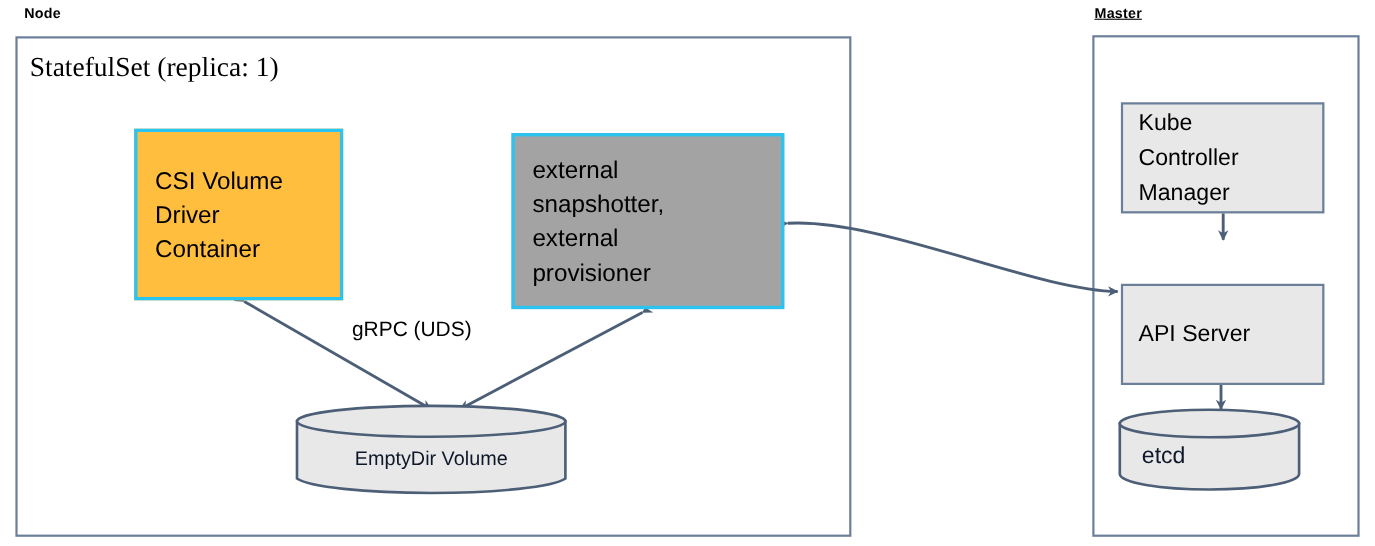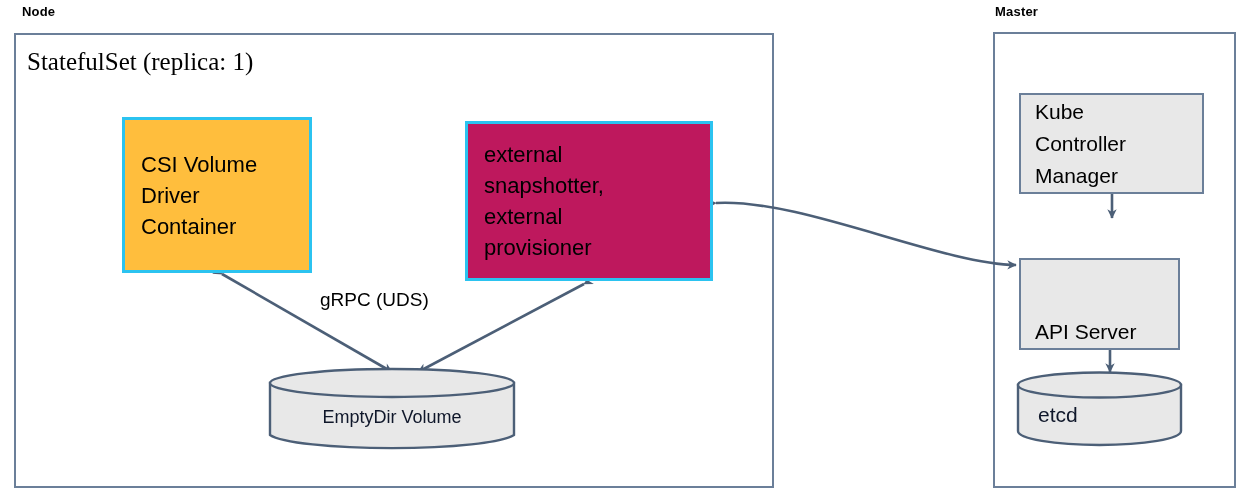--- a/index.html
+++ b/index.html
@@ -47,21 +47,21 @@
     line-height: 31px;
     color: #000000;
     padding-left: 16px;
     white-space: pre-line;
   }
   .box-orange {
     background: #FFBE3D;
     border: 3px solid #2BC3F0;
   }
   .box-green {
-    background: #be185d;
+    background: #a3a3a3;
     border: 3px solid #2BC3F0;
   }
   .box-gray {
     background: #E8E8E8;
     border: 2px solid #6b7f99;
     margin-top: 36px;
   }
   .box-gray .node-text {
     font-size: 21px;
     line-height: 32px;
@@ -96,21 +96,21 @@
     pointer-events: none;
     overflow: visible;
   }
 </style>
 </head>
 <body>
 
 <div id="canvas">
 
   <div class="group-label" style="left:22px; top:4px;">Node</div>
-  <div class="group-label" style="left:995px; top:4px;">Master</div>
+  <div class="group-label" style="left:995px; top:4px;text-decoration:underline;">Master</div>
 
   <div class="group-box" style="left:14px; top:33px; width:760px; height:455px;"></div>
 
   <div class="group-title" style="left:27px; top:48px;font-family:Liberation Serif, serif;">StatefulSet (replica: 1)</div>
 
   <div class="group-box" style="left:993px; top:32px; width:243px; height:456px;"></div>
 
   <svg class="connectors" viewBox="0 0 1250 496">
     <defs>
       <marker id="ah" markerWidth="11" markerHeight="11" refX="9.2" refY="5.5" orient="auto" markerUnits="userSpaceOnUse">
@@ -154,21 +154,21 @@
   </div>
 
   <div class="edge-label" style="left:320px; top:289px;">gRPC (UDS)</div>
 
   <div class="node-box box-gray" style="left:1019px; top:57px; width:185px; height:101px;">
     <div class="node-text">Kube
 Controller
 Manager</div>
   </div>
 
-  <div class="node-box box-gray" style="left:1019px; top:222px; width:161px; height:92px;justify-content:flex-end;">
+  <div class="node-box box-gray" style="left:1019px; top:222px; width:185px; height:92px;">
     <div class="node-text">API Server</div>
   </div>
 
   <div class="cylinder" style="left:1016px; top:371px; width:167px; height:76px;">
     <svg width="167" height="76" viewBox="0 0 167 76">
       <path d="M2,14 L2,60 A81.5,14 0 0 0 165,60 L165,14 Z" fill="#E8E8E8" stroke="#4C5F77" stroke-width="2.4"></path>
       <ellipse cx="83.5" cy="14" rx="81.5" ry="12.5" fill="#E8E8E8" stroke="#4C5F77" stroke-width="2.4"></ellipse>
     </svg>
     <div class="cyl-label left" style="top:32px; left:22px; font-size:21px;">etcd</div>
   </div>

